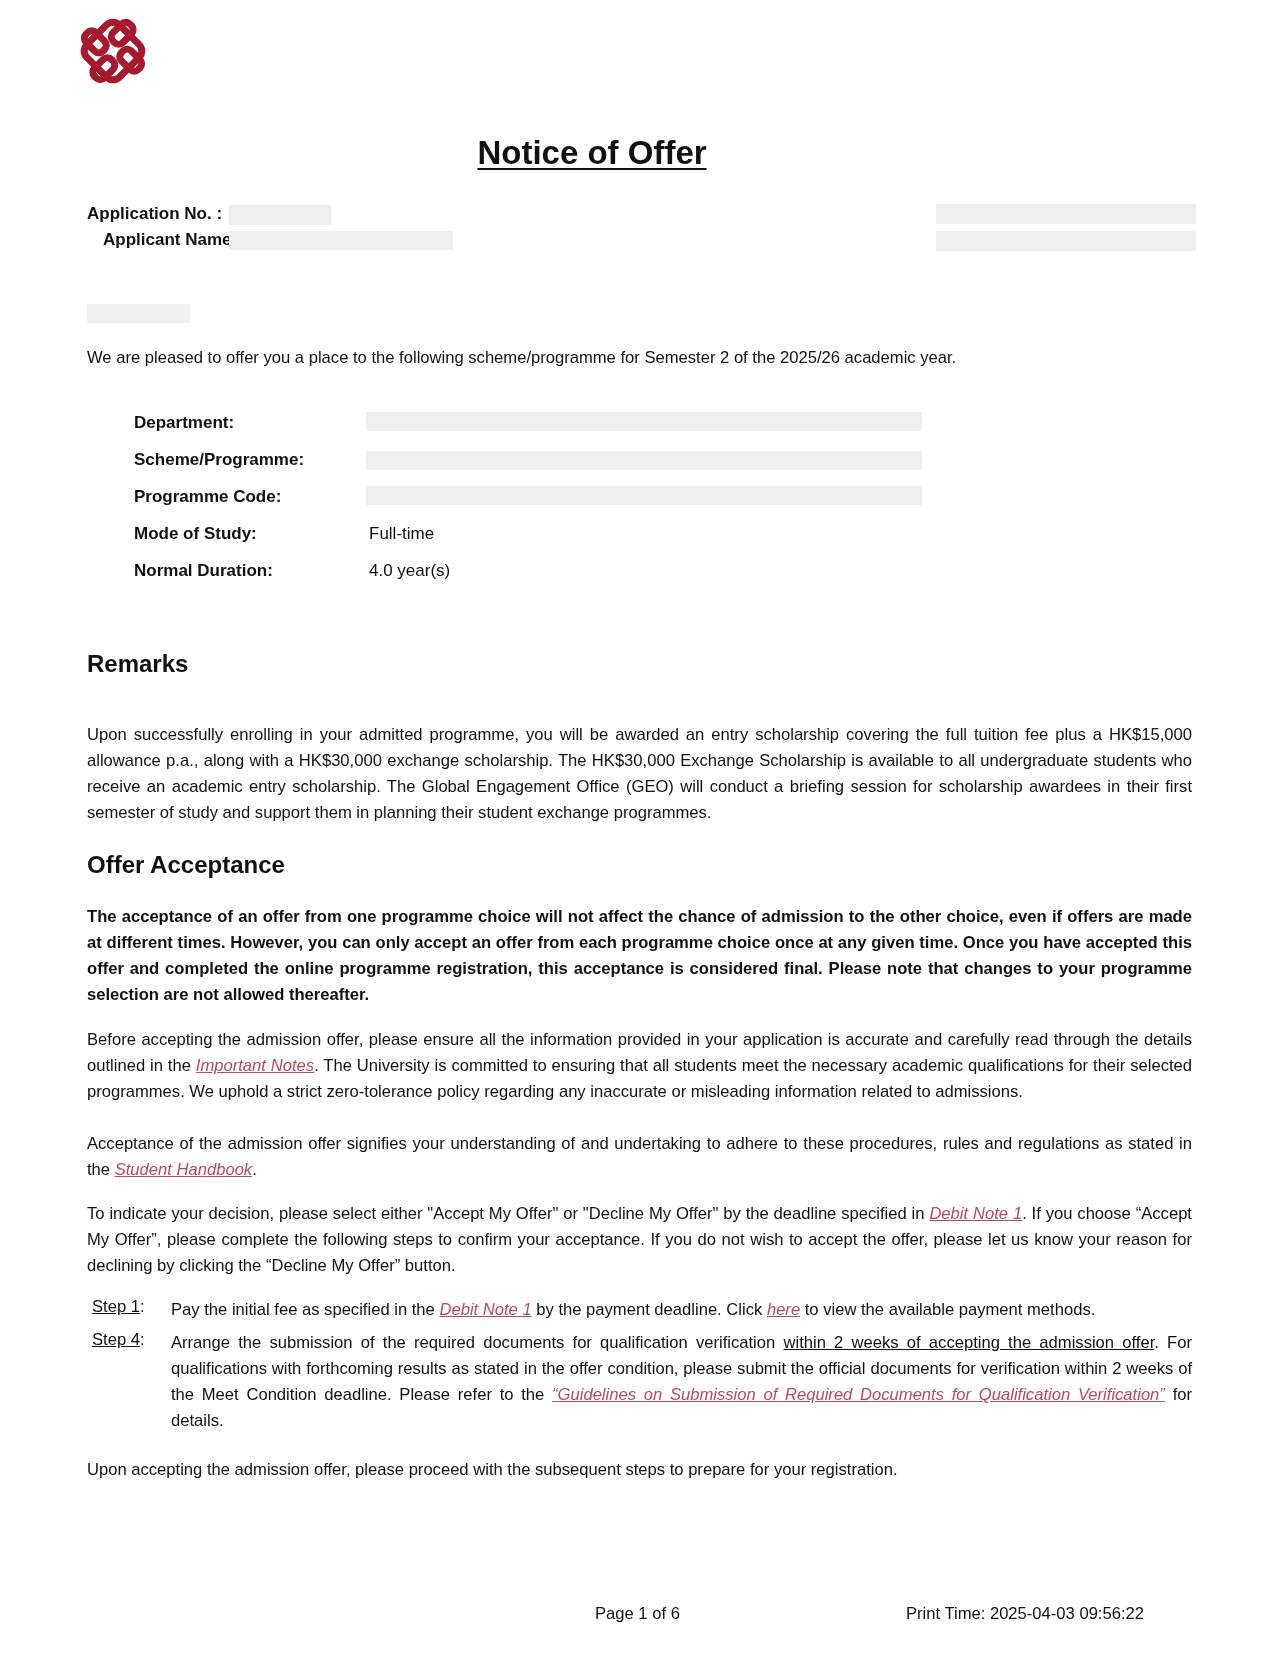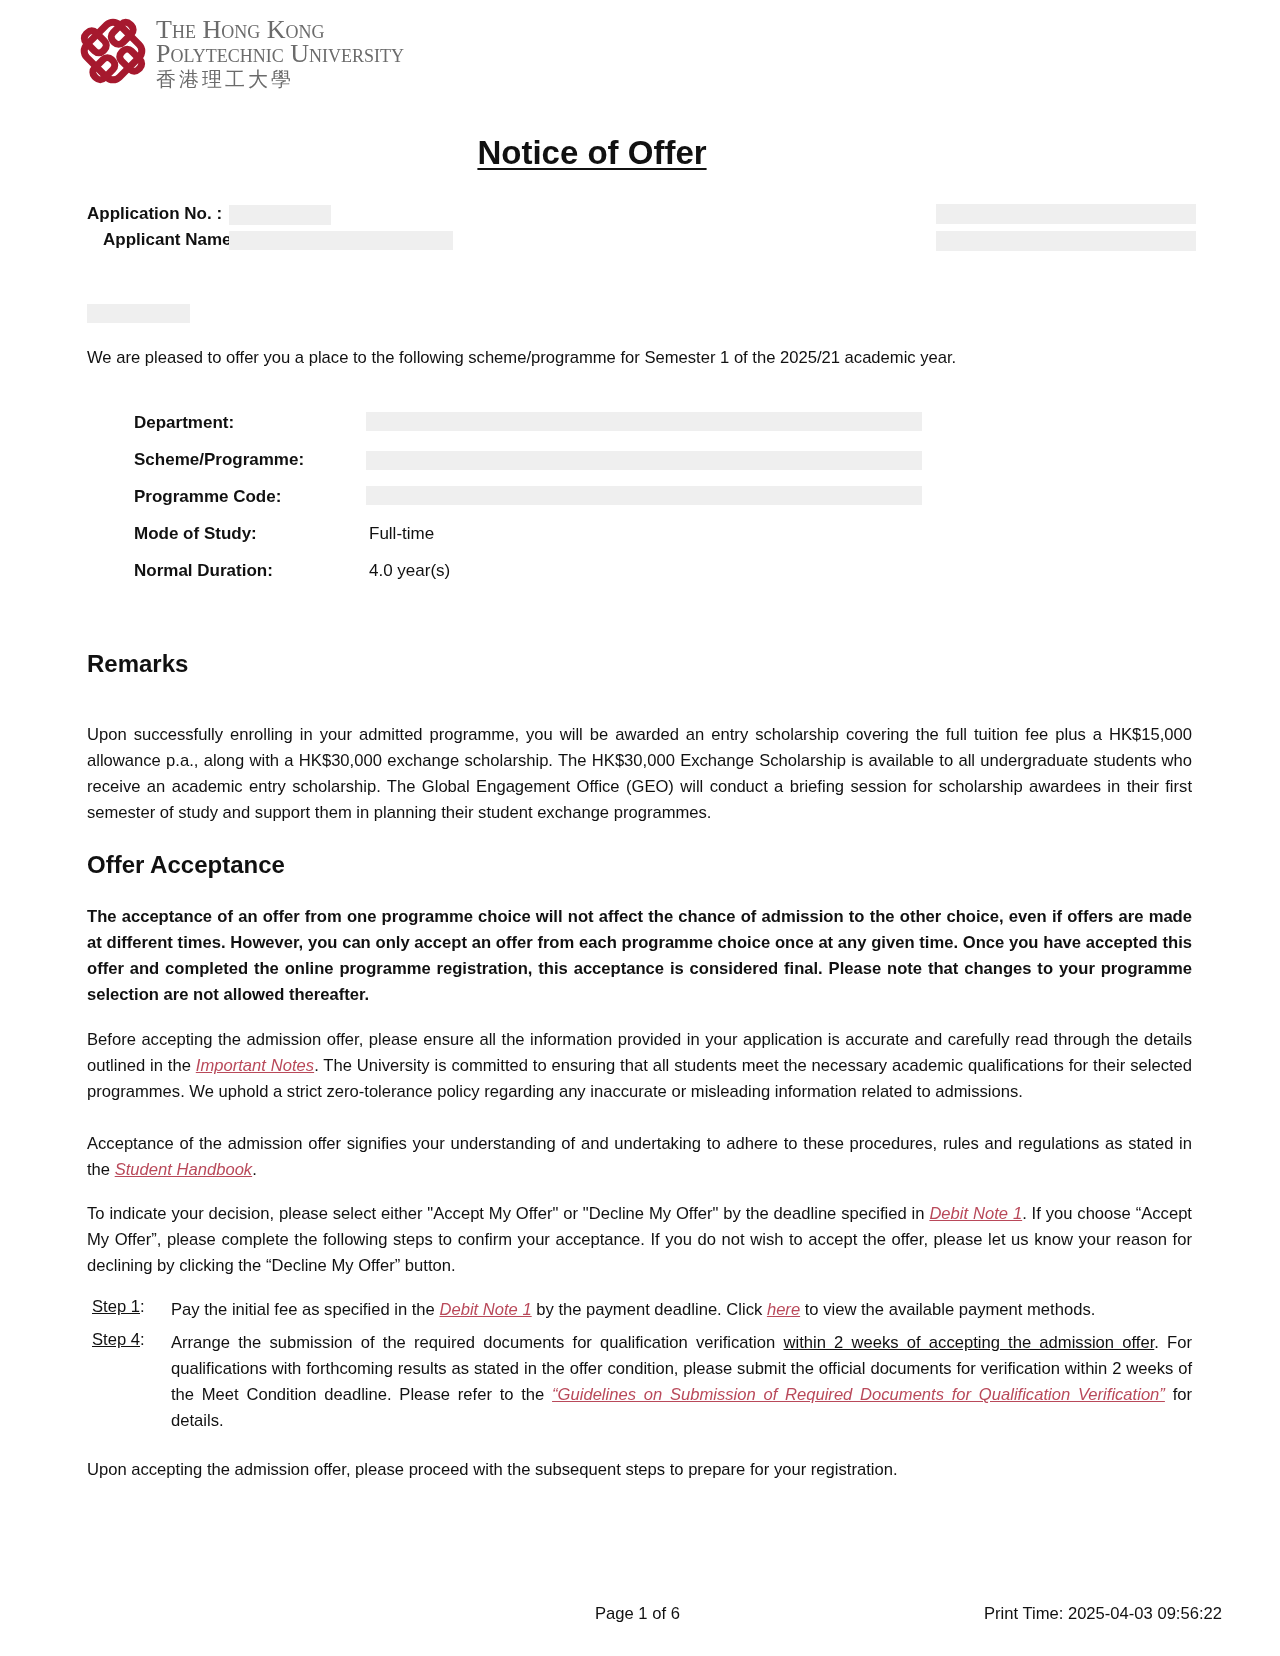--- a/index.html
+++ b/index.html
@@ -30,40 +30,35 @@
 <div class="abs logo">
   <svg width="74" height="74" viewBox="0 0 74 74">
     <g transform="rotate(45 37 37)" fill="none" stroke="#a6192e" stroke-width="7">
       <rect x="14" y="14" width="46" height="46" rx="9"></rect>
       <rect x="24" y="6" width="14" height="24" rx="6"></rect>
       <rect x="36" y="44" width="14" height="24" rx="6"></rect>
       <rect x="6" y="36" width="24" height="14" rx="6"></rect>
       <rect x="44" y="24" width="24" height="14" rx="6"></rect>
     </g>
   </svg>
-  <div class="logo-text">
-    <div class="logo-line1">The Hong Kong</div>
-    <div class="logo-line2">Polytechnic University</div>
-    <div class="logo-line3">香港理工大學</div>
-  </div>
 </div>
 
 <div class="abs title">Notice of Offer</div>
 
 <div class="abs label-b" style="left:87px; top:204px;">Application No. :</div>
 <div class="redact" style="left:229px; top:205px; width:102px; height:20px;"></div>
 <div class="abs label-b" style="left:103px; top:230px;">Applicant Name :</div>
 <div class="redact" style="left:229px; top:231px; width:224px; height:19px;"></div>
 
 <div class="redact" style="left:936px; top:204px; width:260px; height:20px;"></div>
 <div class="redact" style="left:936px; top:231px; width:260px; height:20px;"></div>
 
 <div class="redact" style="left:87px; top:304px; width:103px; height:19px;"></div>
 
-<div class="abs p" style="top:345px; text-align:left;">We are pleased to offer you a place to the following scheme/programme for Semester 1 of the 2025/21 academic year.</div>
+<div class="abs p" style="top:345px; text-align:left;">We are pleased to offer you a place to the following scheme/programme for Semester 2 of the 2025/26 academic year.</div>
 
 <div>
   <div class="detail-label" style="top:413px;">Department:</div>
   <div class="redact" style="left:366px; top:412px; width:556px; height:19px;"></div>
 
   <div class="detail-label" style="top:450px;">Scheme/Programme:</div>
   <div class="redact" style="left:366px; top:451px; width:556px; height:19px;"></div>
 
   <div class="detail-label" style="top:487px;">Programme Code:</div>
   <div class="redact" style="left:366px; top:486px; width:556px; height:19px;"></div>
@@ -101,13 +96,13 @@
 
   <div class="step-label" style="top:1330px;"><span class="u">Step 4</span>:</div>
   <div class="step-text" style="top:1330px;">
     <span>Arrange the submission of the required documents for qualification verification </span><span class="u">within 2 weeks of accepting the admission offer</span><span>. For qualifications with forthcoming results as stated in the offer condition, please submit the official documents for verification within 2 weeks of the Meet Condition deadline. Please refer to the </span><span class="link">“Guidelines on Submission of Required Documents for Qualification Verification”</span><span> for details.</span>
   </div>
 </div>
 
 <div class="abs p" style="top:1457px; text-align:left;">Upon accepting the admission offer, please proceed with the subsequent steps to prepare for your registration.</div>
 
 <div class="abs footer" style="left:595px; top:1604px;">Page 1 of 6</div>
-<div class="abs footer" style="left:984px; top:1604px;text-align:right;">Print Time: 2025-04-03 09:56:22</div>
+<div class="abs footer" style="left:906px; top:1604px;text-align:right;">Print Time: 2025-04-03 09:56:22</div>
 
 </body></html>

